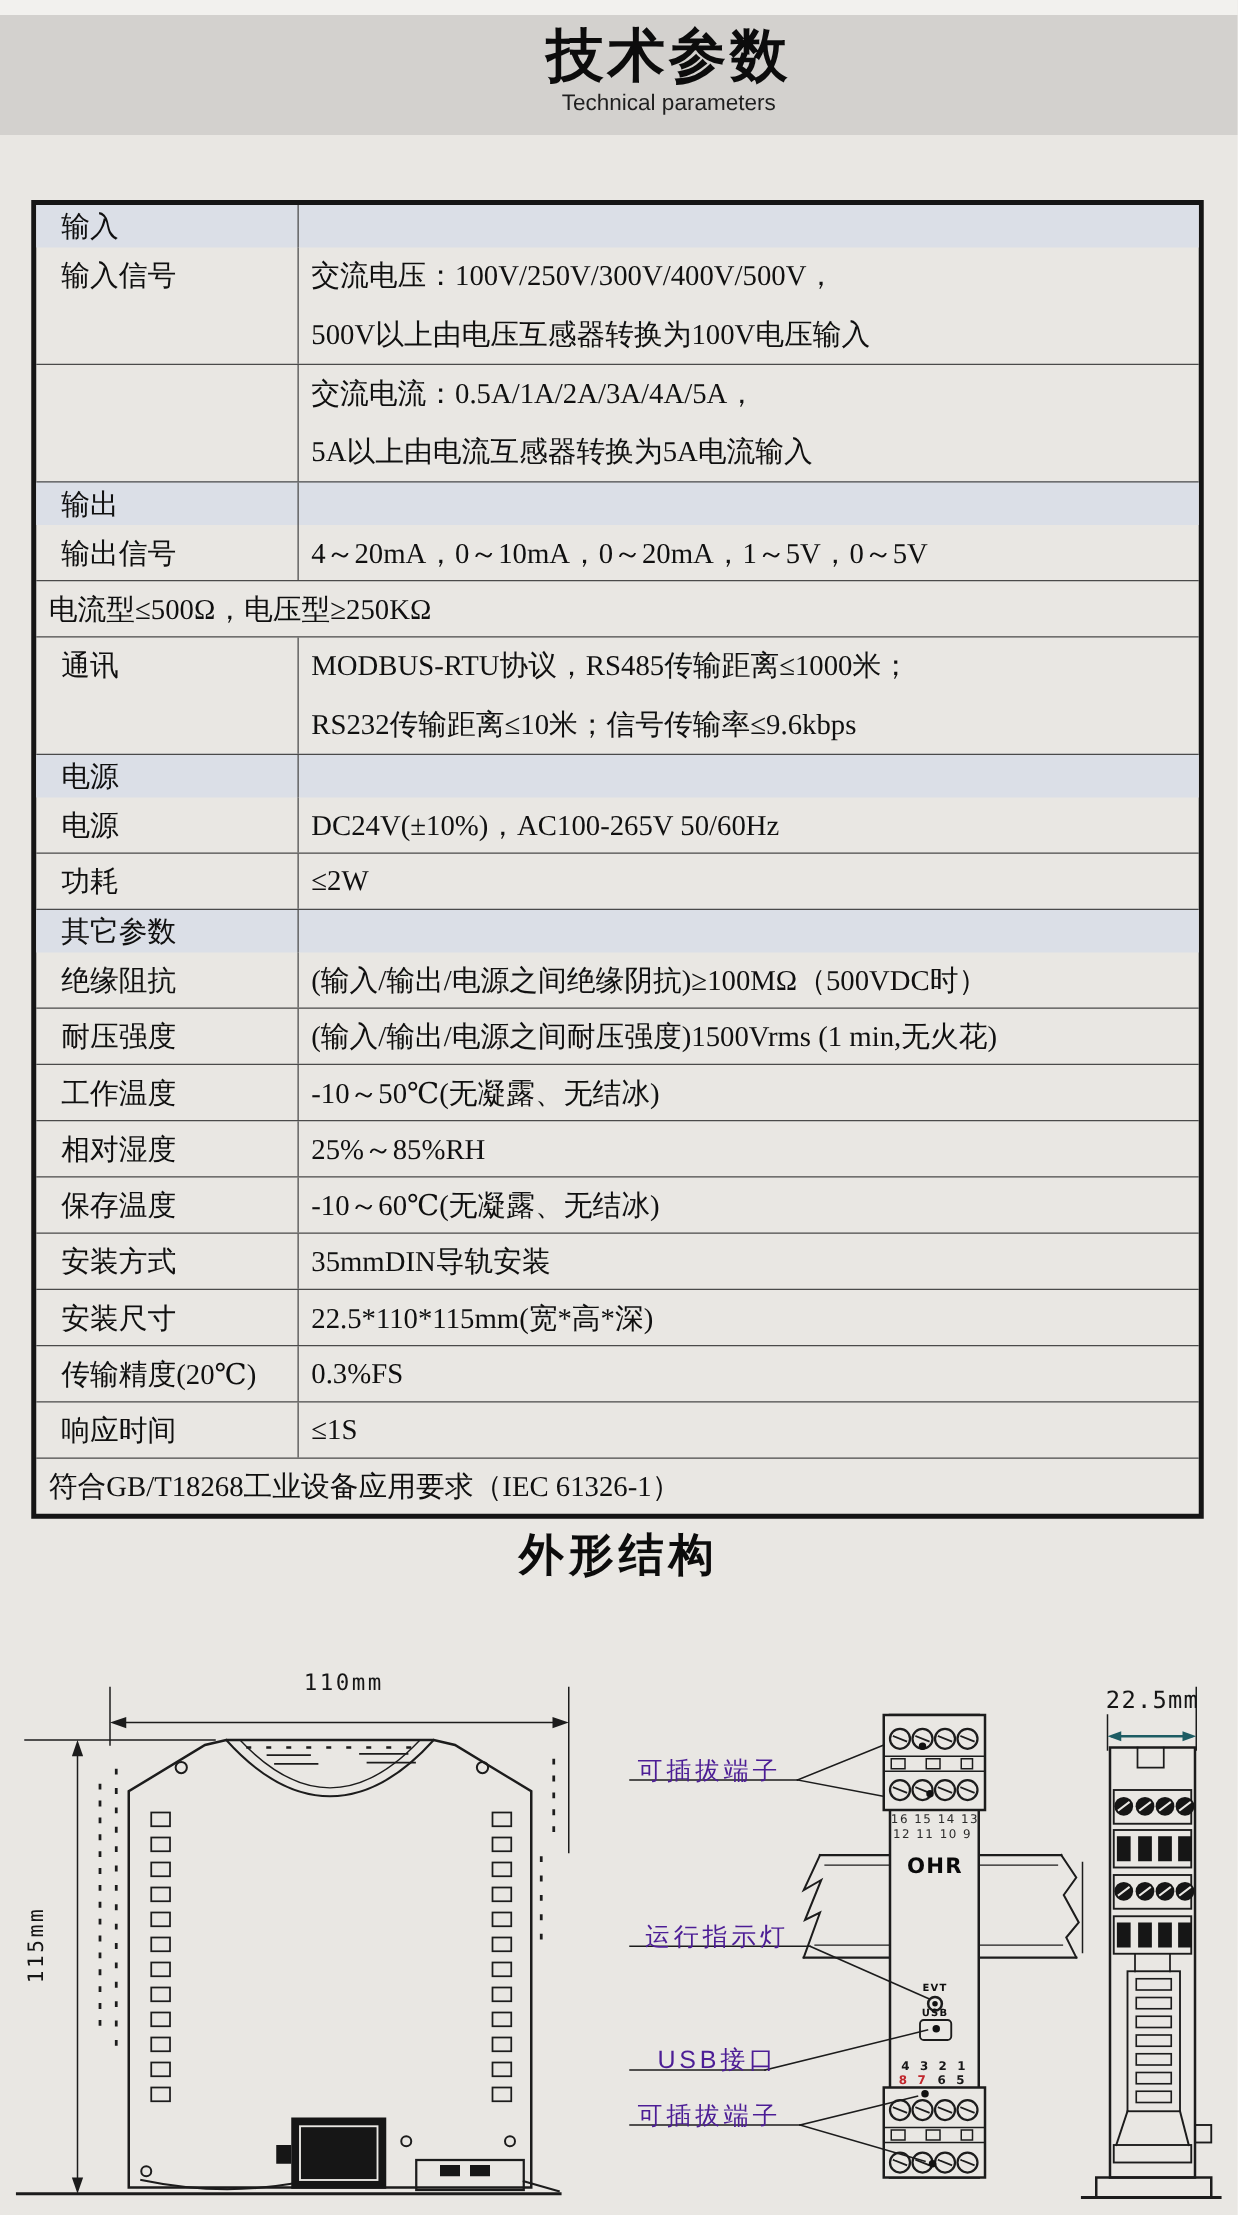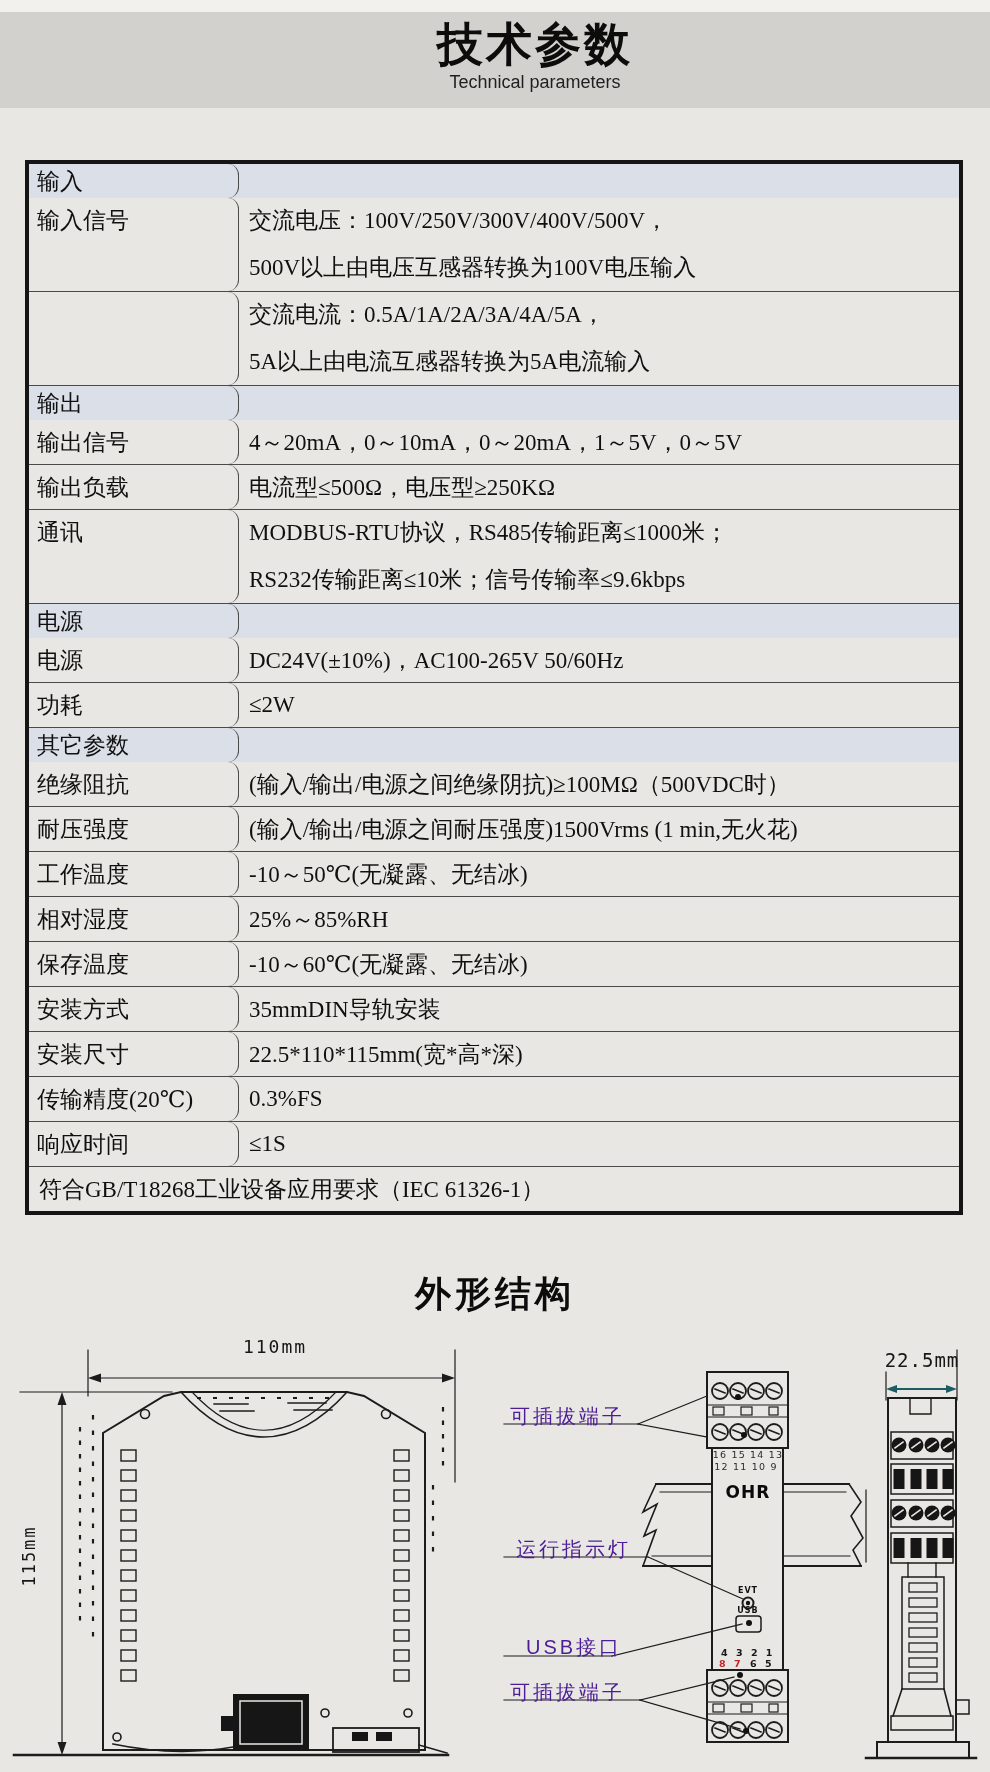--- a/index.html
+++ b/index.html
@@ -11,27 +11,27 @@
   .hdr-sub{font-size:18px;color:#1f1f1f;line-height:20px;margin-top:2px;}
 
   .spec{position:absolute;left:25px;top:160px;width:938px;border:4px solid #151515;
         font-family:"Liberation Serif","DejaVu Serif",serif;box-sizing:border-box;background:#e9e7e3;}
   .trow{display:flex;border-top:1.5px solid #4a4a4a;}
   .trow:first-child,.trow.nb{border-top:none;}
   .trow.sec{background:#dbdfe7;height:34px;}
   .trow.single{height:44px;}
   .trow.double{height:93px;}
   .tlabel{width:210px;flex:0 0 210px;border-right:1.5px solid #4a4a4a;box-sizing:border-box;
-          padding-left:8px;font-size:23px;color:#101010;border-radius:11px;}
+          padding-left:20px;font-size:23px;color:#101010;}
   .tvalue{flex:1;padding-left:10px;font-size:23px;color:#101010;white-space:pre-line;}
   .sec .tlabel,.single .tlabel,.single .tvalue{display:flex;align-items:center;}
   .double .tlabel,.double .tvalue{line-height:46.5px;}
   .sec .tvalue{display:flex;align-items:center;}
 
-  .sec-title{position:absolute;left:0;top:1270px;width:990px;text-align:center;
+  .sec-title{position:absolute;left:0;top:1220px;width:990px;text-align:center;
              font-size:36px;font-weight:800;letter-spacing:4px;color:#0c0c0c;}
 
   .draw{position:absolute;left:0;top:1330px;}
 
   .dim{position:absolute;font-family:"DejaVu Sans Mono","Liberation Mono",monospace;color:#161616;}
   .dim-110{left:205px;top:1336px;width:140px;text-align:center;font-size:18px;letter-spacing:2px;}
   .dim-115{left:-26px;top:1545px;width:112px;height:22px;text-align:center;font-size:17px;letter-spacing:2px;
            transform:rotate(-90deg);}
   .dim-225{left:874px;top:1349px;width:96px;text-align:center;font-size:19px;letter-spacing:1px;}
 
@@ -75,21 +75,20 @@
       </div>
     <div class="trow sec">
         <div class="tlabel">输出</div>
         <div class="tvalue"></div>
       </div>
     <div class="trow single nb">
         <div class="tlabel">输出信号</div>
         <div class="tvalue">4～20mA，0～10mA，0～20mA，1～5V，0～5V</div>
       </div>
     <div class="trow single">
-        <div class="tlabel">输出负载</div>
         <div class="tvalue">电流型≤500Ω，电压型≥250KΩ</div>
       </div>
     <div class="trow double">
         <div class="tlabel">通讯</div>
         <div class="tvalue">MODBUS-RTU协议，RS485传输距离≤1000米；
 RS232传输距离≤10米；信号传输率≤9.6kbps</div>
       </div>
     <div class="trow sec">
         <div class="tlabel">电源</div>
         <div class="tvalue"></div>

